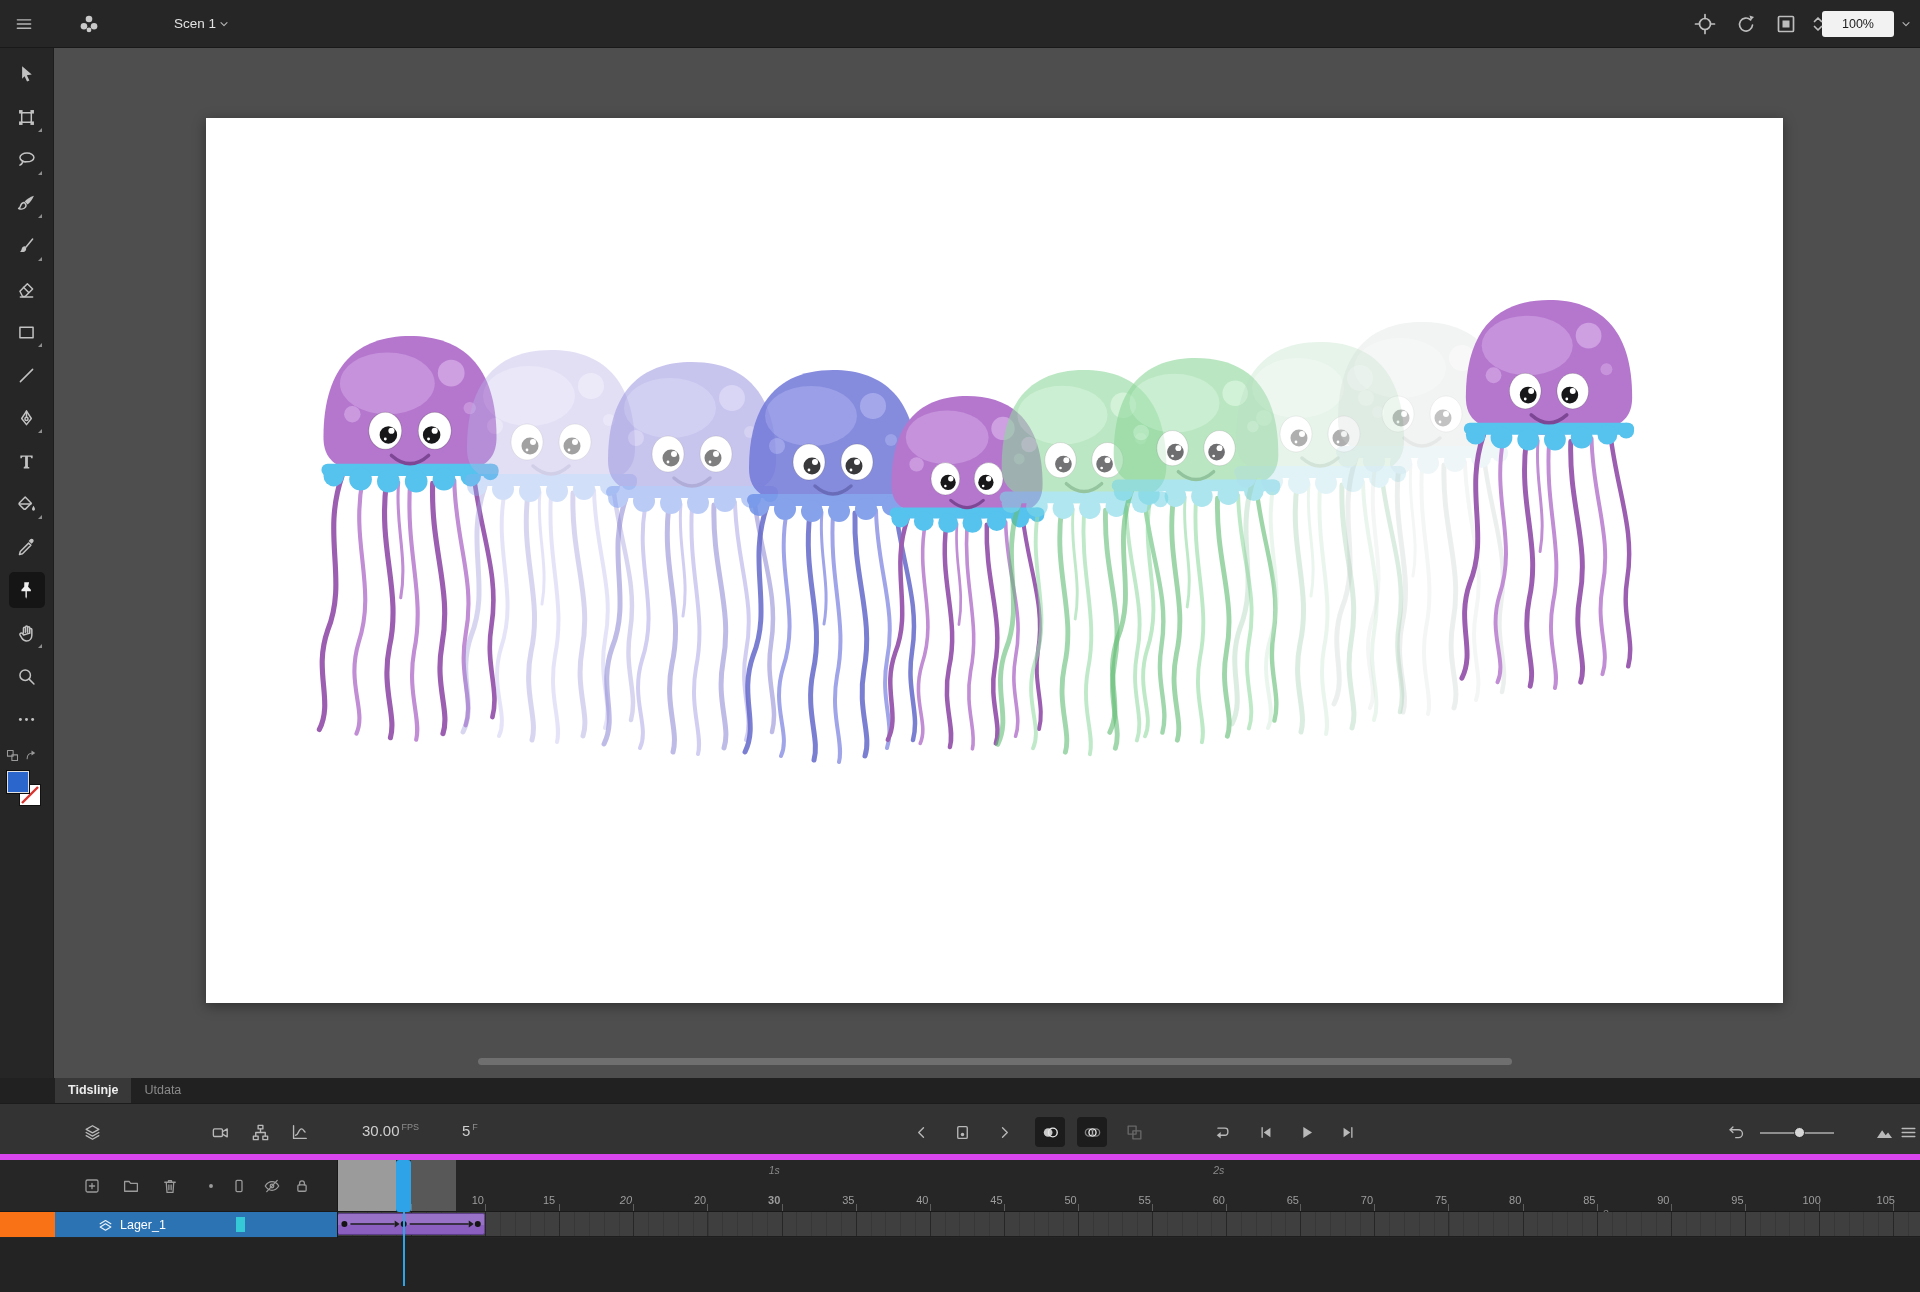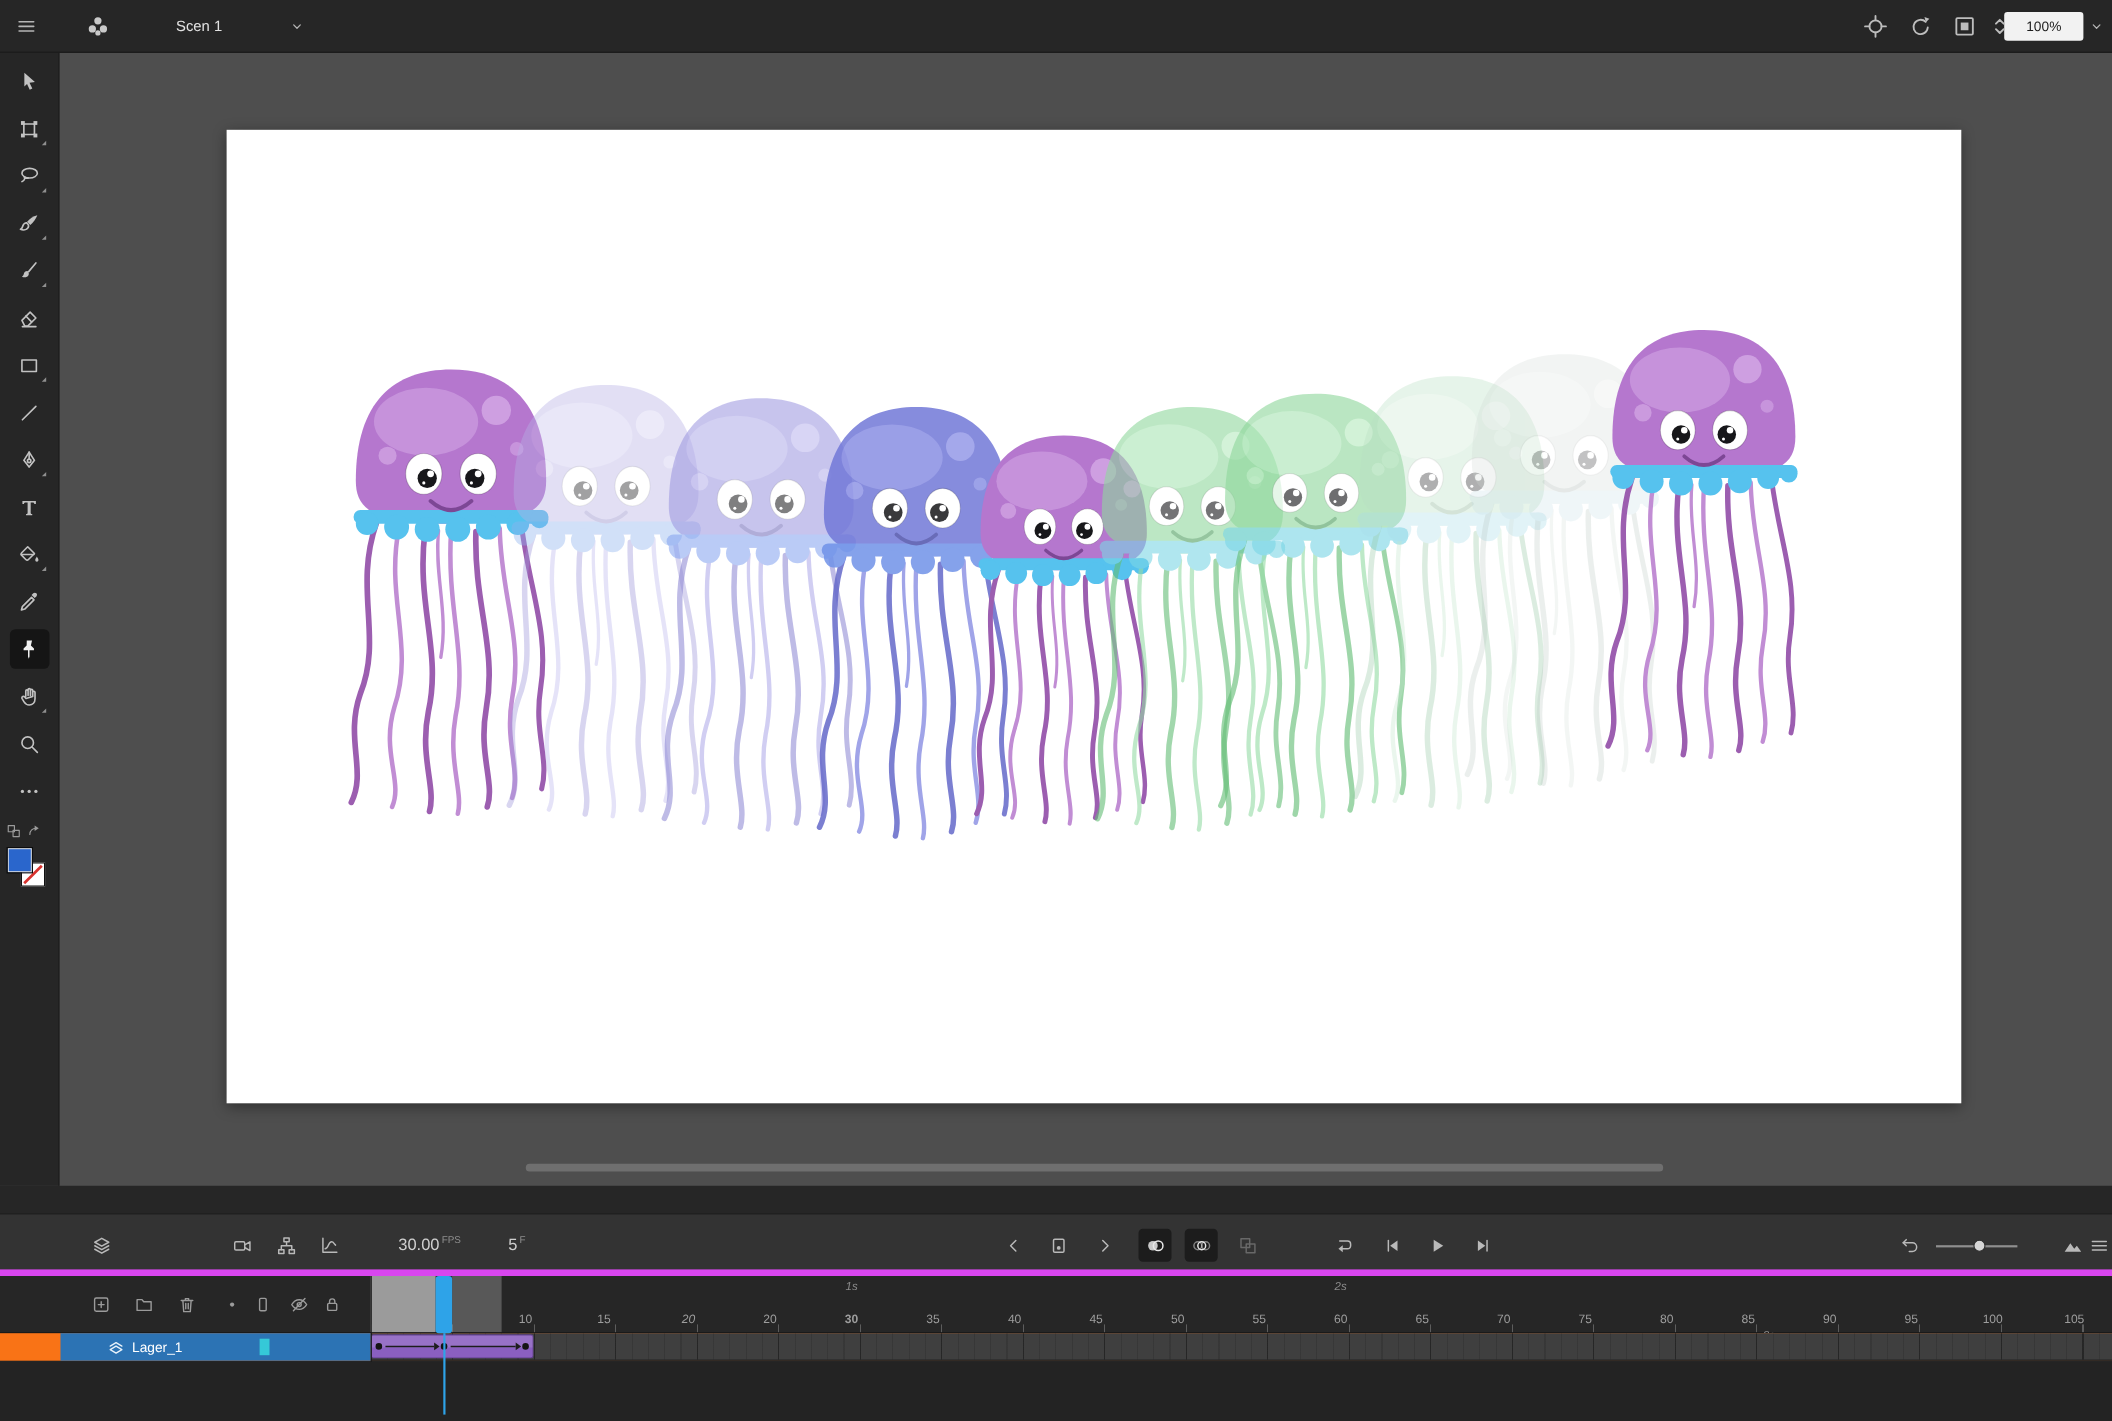--- a/index.html
+++ b/index.html
@@ -8,21 +8,21 @@
        font-family:"Liberation Sans",sans-serif;color:#c7c7c7;font-size:13px}
   .icon{display:inline-flex;align-items:center;justify-content:center}
   .icon svg{width:100%;height:100%;display:block}
 
   
   .topbar{position:absolute;left:0;top:0;width:100%;height:48px;background:#262626;
           border-bottom:1px solid #191919;z-index:6}
   .tb-left{display:flex;align-items:center;height:100%;padding-left:14px}
   .menu-btn{width:20px;height:20px;color:#b5b5b5}
   .applogo{width:22px;height:22px;margin-left:44px;color:#c9c9c9}
-  .scene-select{display:flex;align-items:center;margin-left:60px;width:118px;justify-content:space-between;cursor:default}
+  .scene-select{display:flex;align-items:center;margin-left:44px;width:118px;justify-content:center;cursor:default}
   .scene-label{color:#e2e2e2;font-size:13.5px}
   .chev{width:16px;height:16px;color:#b5b5b5}
   .vbtn{position:absolute;top:12px;width:24px;height:24px;color:#bdbdbd}
   .zoom-box{position:absolute;left:1822px;top:11px;width:72px;height:26px;background:#f2f2f2;
             border-radius:3px;display:flex;align-items:center;justify-content:center;color:#1c1c1c;font-size:12.5px}
   .zoom-caret{position:absolute;left:1898px;top:16px;width:16px;height:16px;color:#b5b5b5}
 
   
   .toolbar{position:absolute;left:0;top:48px;width:54px;height:1030px;background:#262626;
            border-right:1px solid #1d1d1d;display:flex;flex-direction:column;align-items:center;
@@ -682,20 +682,24 @@
             <circle cx="86" cy="114" r="1.4" fill="#fff"></circle>
             <circle cx="128" cy="114" r="1.4" fill="#fff"></circle>
             <path d="M92 130 Q110 146 128 130" fill="none" stroke="#7d4795" stroke-width="3.5" stroke-linecap="round"></path>
           </g>
         </svg>
     </div>
     <div class="hthumb"></div>
   </main>
 
   <section class="timeline">
+    <div class="tl-tabs">
+      <div class="tab active">Tidslinje</div>
+      <div class="tab">Utdata</div>
+    </div>
 
     <div class="tl-controls" id="tl-controls">
       <div class="numgroup" style="left:362px">
         <span>30.00</span><span class="sup">FPS</span>
       </div>
       <div class="numgroup" style="left:462px">
         <span>5</span><span class="sup">F</span>
       </div>
       <div class="zoomslider">
         <div class="track"></div>

